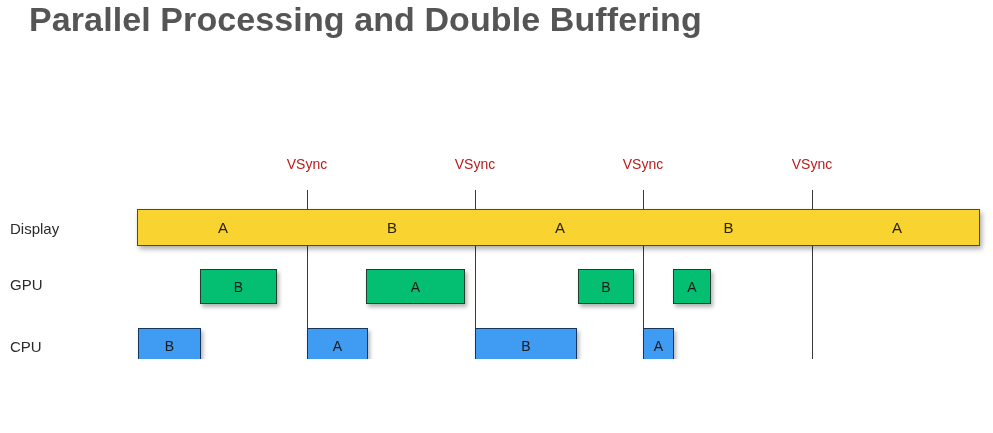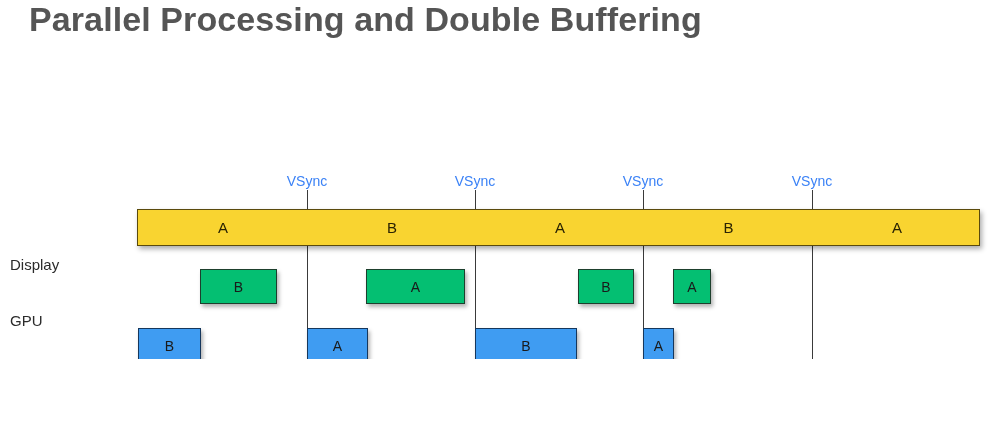--- a/index.html
+++ b/index.html
@@ -32,32 +32,31 @@
     line-height: 48px;
   }
 
   
   .row-label {
     position: absolute;
     font-size: 15px;
     color: #2b2b2b;
     left: 10px;
     white-space: nowrap;
-    margin-top: 36px;
   }
   #label-display { top: 220px; }
   #label-gpu     { top: 276px; text-align: right; }
   #label-cpu     { top: 338px; }
 
   
   .vsync-label {
     position: absolute;
-    top: 173px;
+    top: 156px;
     font-size: 14px;
-    color: #3b82f6;
+    color: #b91c1c;
     transform: translateX(-50%);
     white-space: nowrap;
   }
   .vsync-line {
     position: absolute;
     top: 190px;
     width: 1px;
     height: 196px;
     background: #3a3a3a;
   }

